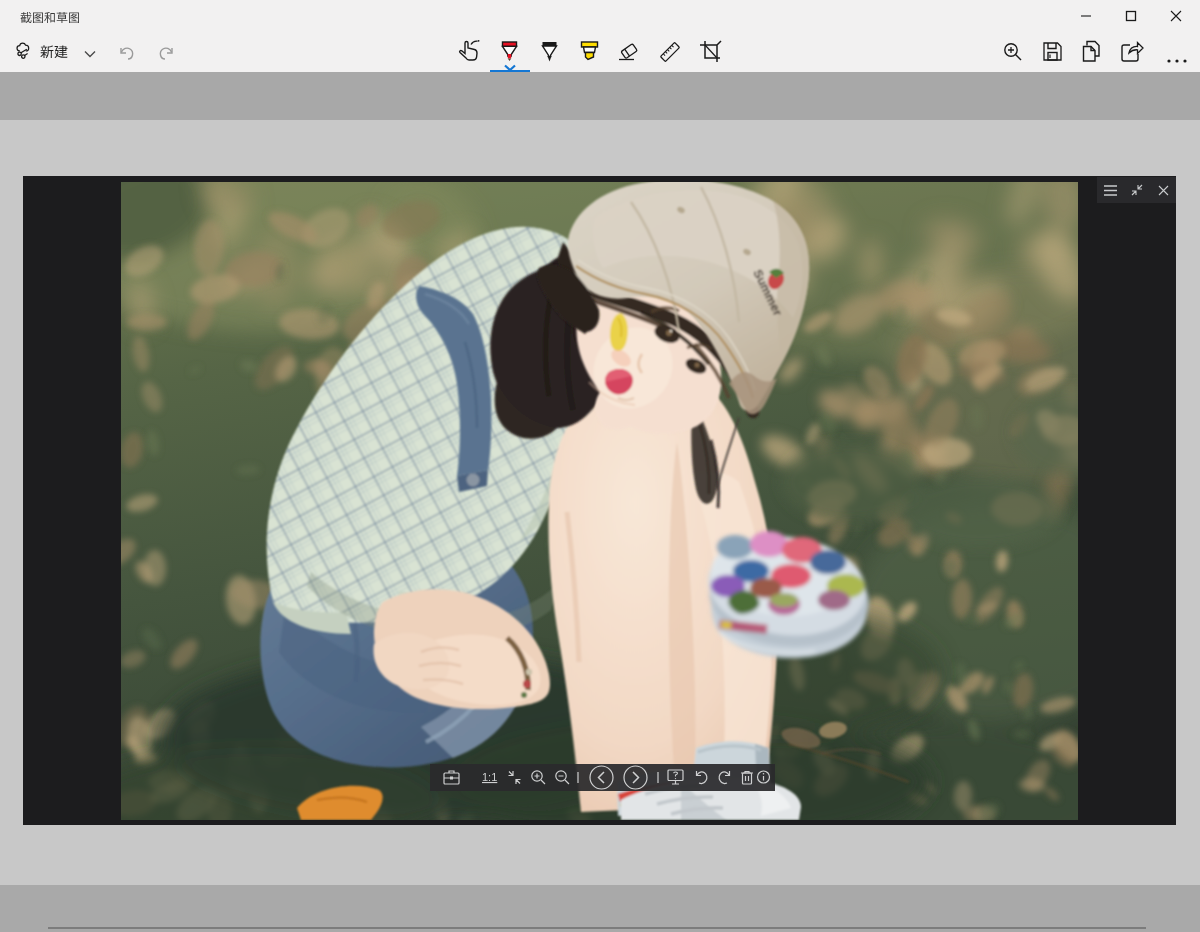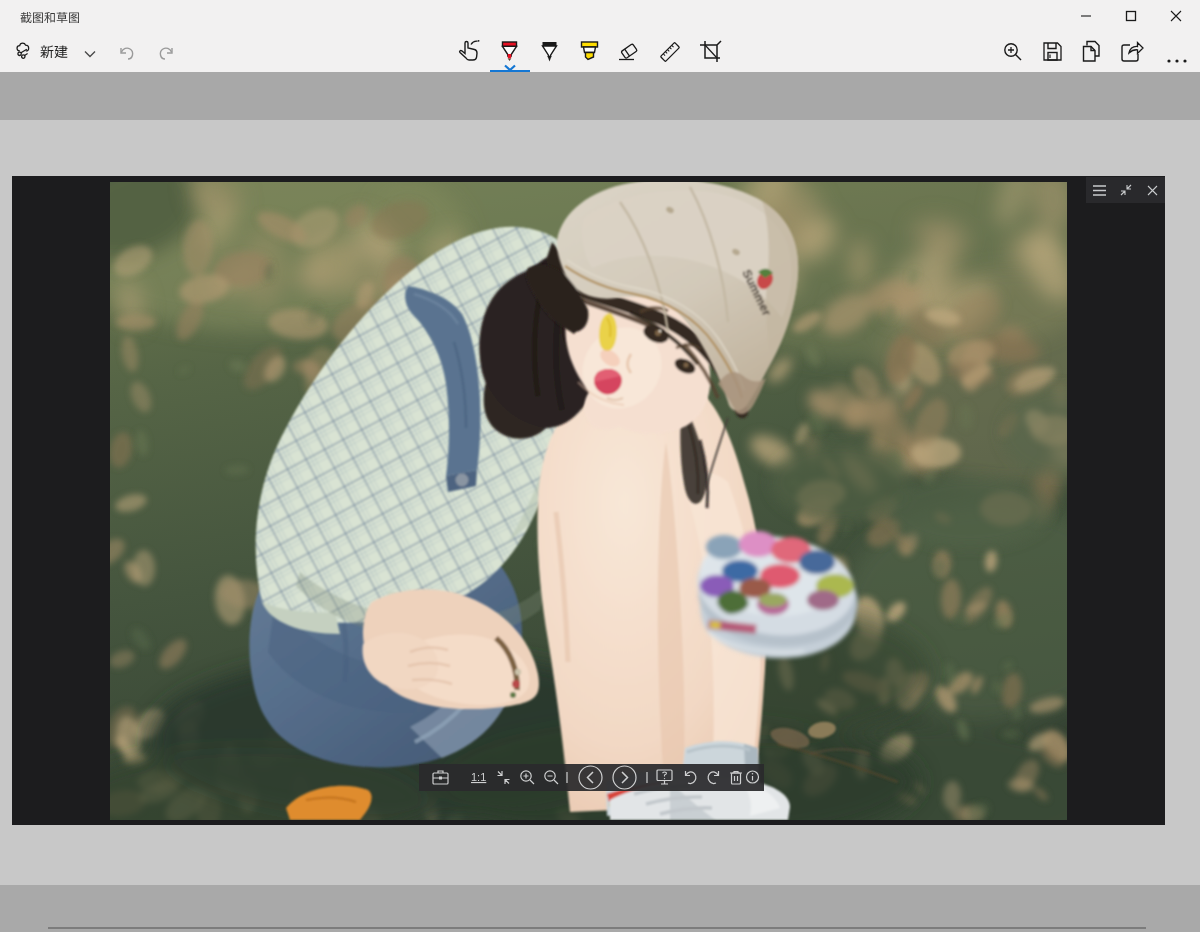--- a/index.html
+++ b/index.html
@@ -1,20 +1,20 @@
 <!DOCTYPE html>
 <html><head><meta charset="utf-8"><style>
 * { margin:0; padding:0; box-sizing:border-box; }
 html,body { width:1200px; height:932px; overflow:hidden; background:#c8c8c8;
   font-family:"Liberation Sans",sans-serif; position:relative; }
 .abs { position:absolute; }
 #titlebar { left:0; top:0; width:1200px; height:32px; background:#f2f1f1; }
 #toolbar { left:0; top:32px; width:1200px; height:40px; background:#f2f1f1; }
 #band-top { left:0; top:72px; width:1200px; height:48px; background:#a8a8a8; }
-#viewer { left:12px; top:176px; width:1153px; height:649px; background:#1c1c1e; }
+#viewer { left:23px; top:176px; width:1153px; height:649px; background:#1c1c1e; }
 #photo { left:98px; top:6px; width:957px; height:638px; }
 #band-bottom { left:0; top:885px; width:1200px; height:47px; background:#a9a9a9; }
 #bottomline { left:48px; top:927px; width:1098px; height:2px; background:#7c7c7c; }
 #minibar { right:0px; top:1px; width:79px; height:26px; background:#29292c;
   display:flex; align-items:center; justify-content:space-around; }
 #floatbar { left:407px; top:588px; width:345px; height:27px; background:rgba(42,42,44,0.93);
   display:flex; align-items:center; }
 .wbtn { width:45px; height:31px; display:flex; align-items:center; justify-content:center; }
 </style></head>
 <body>

